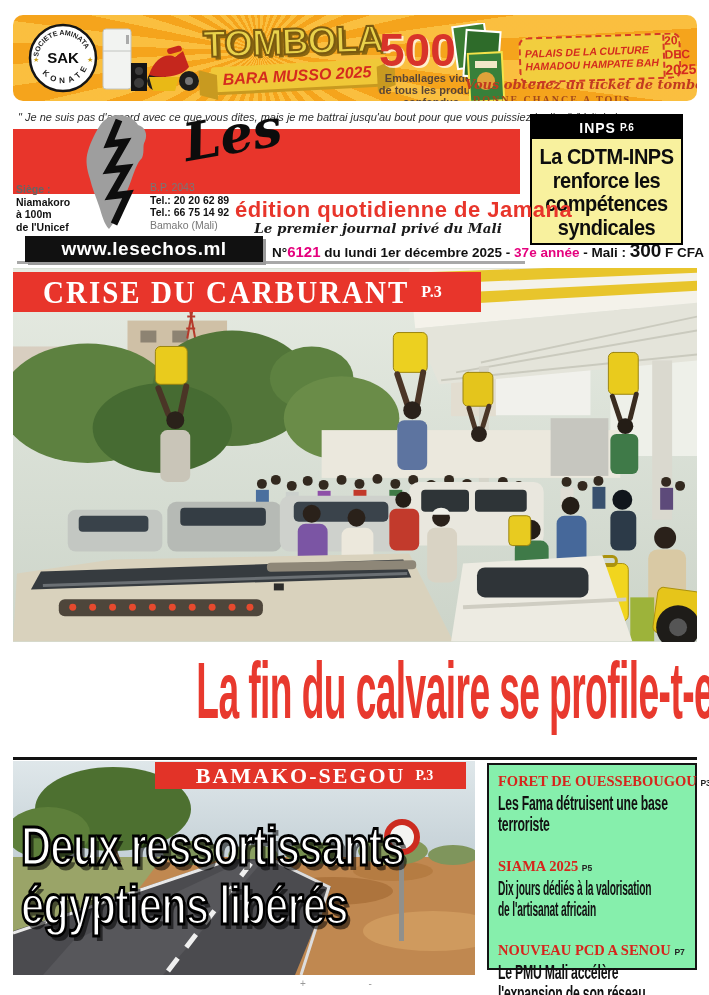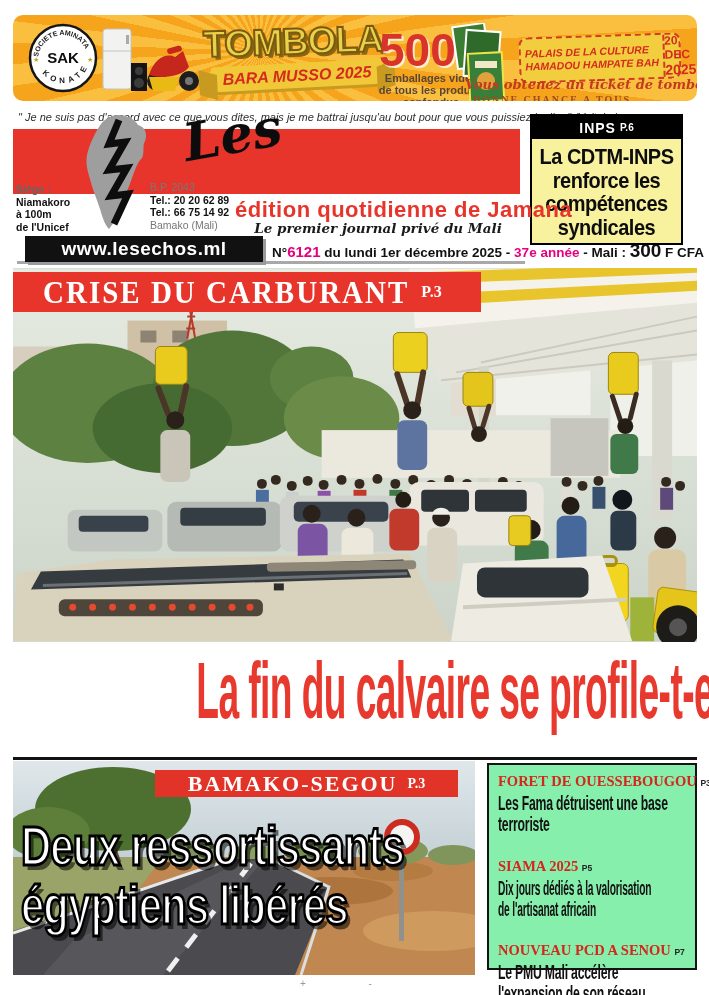--- a/index.html
+++ b/index.html
@@ -92,22 +92,22 @@
   .kicker-bar .p{font-family:"Liberation Serif",serif;font-weight:700;color:#fff;
     font-size:16px;margin-left:12px;}
   .main-headline{left:0;top:644px;width:709px;text-align:center;z-index:4;}
   .main-headline span{display:inline-block;white-space:nowrap;font-size:62px;
     font-weight:900;letter-spacing:-1px;color:#e8392e;
     transform:scale(0.60,1.30);transform-origin:center top;}
 
   
   .blackrule{left:13px;top:757px;width:684px;height:3px;background:#121212;}
   .photo-road{left:13px;top:761px;width:462px;height:214px;overflow:hidden;background:#ccd6da;}
-  .bar2{position:absolute;left:142px;top:9px;width:303px;height:27px;background:#e23328;
-    display:flex;align-items:center;justify-content:center;gap:10px;}
+  .bar2{position:absolute;left:142px;top:1px;width:303px;height:27px;background:#e23328;
+    display:flex;align-items:center;justify-content:center;gap:10px;padding-left:8px;}
   .bar2 .t{font-family:"Liberation Serif",serif;font-weight:700;color:#fff;
     font-size:22px;letter-spacing:2px;white-space:nowrap;}
   .bar2 .p{font-family:"Liberation Serif",serif;font-weight:700;color:#fff;font-size:14px;}
   .story2-hl{position:absolute;left:8px;top:58px;z-index:3;}
   .story2-hl div{white-space:nowrap;font-size:46px;font-weight:900;color:#fff;
     -webkit-text-stroke:2.5px #000;text-shadow:4px 4px 0 rgba(0,0,0,.55);
     letter-spacing:-1px;line-height:.98;transform:scale(0.91,1.22);transform-origin:left top;}
   .story2-hl div+div{margin-top:14px;}
 
   .briefs{left:487px;top:763px;width:210px;height:207px;border:2px solid #141414;

